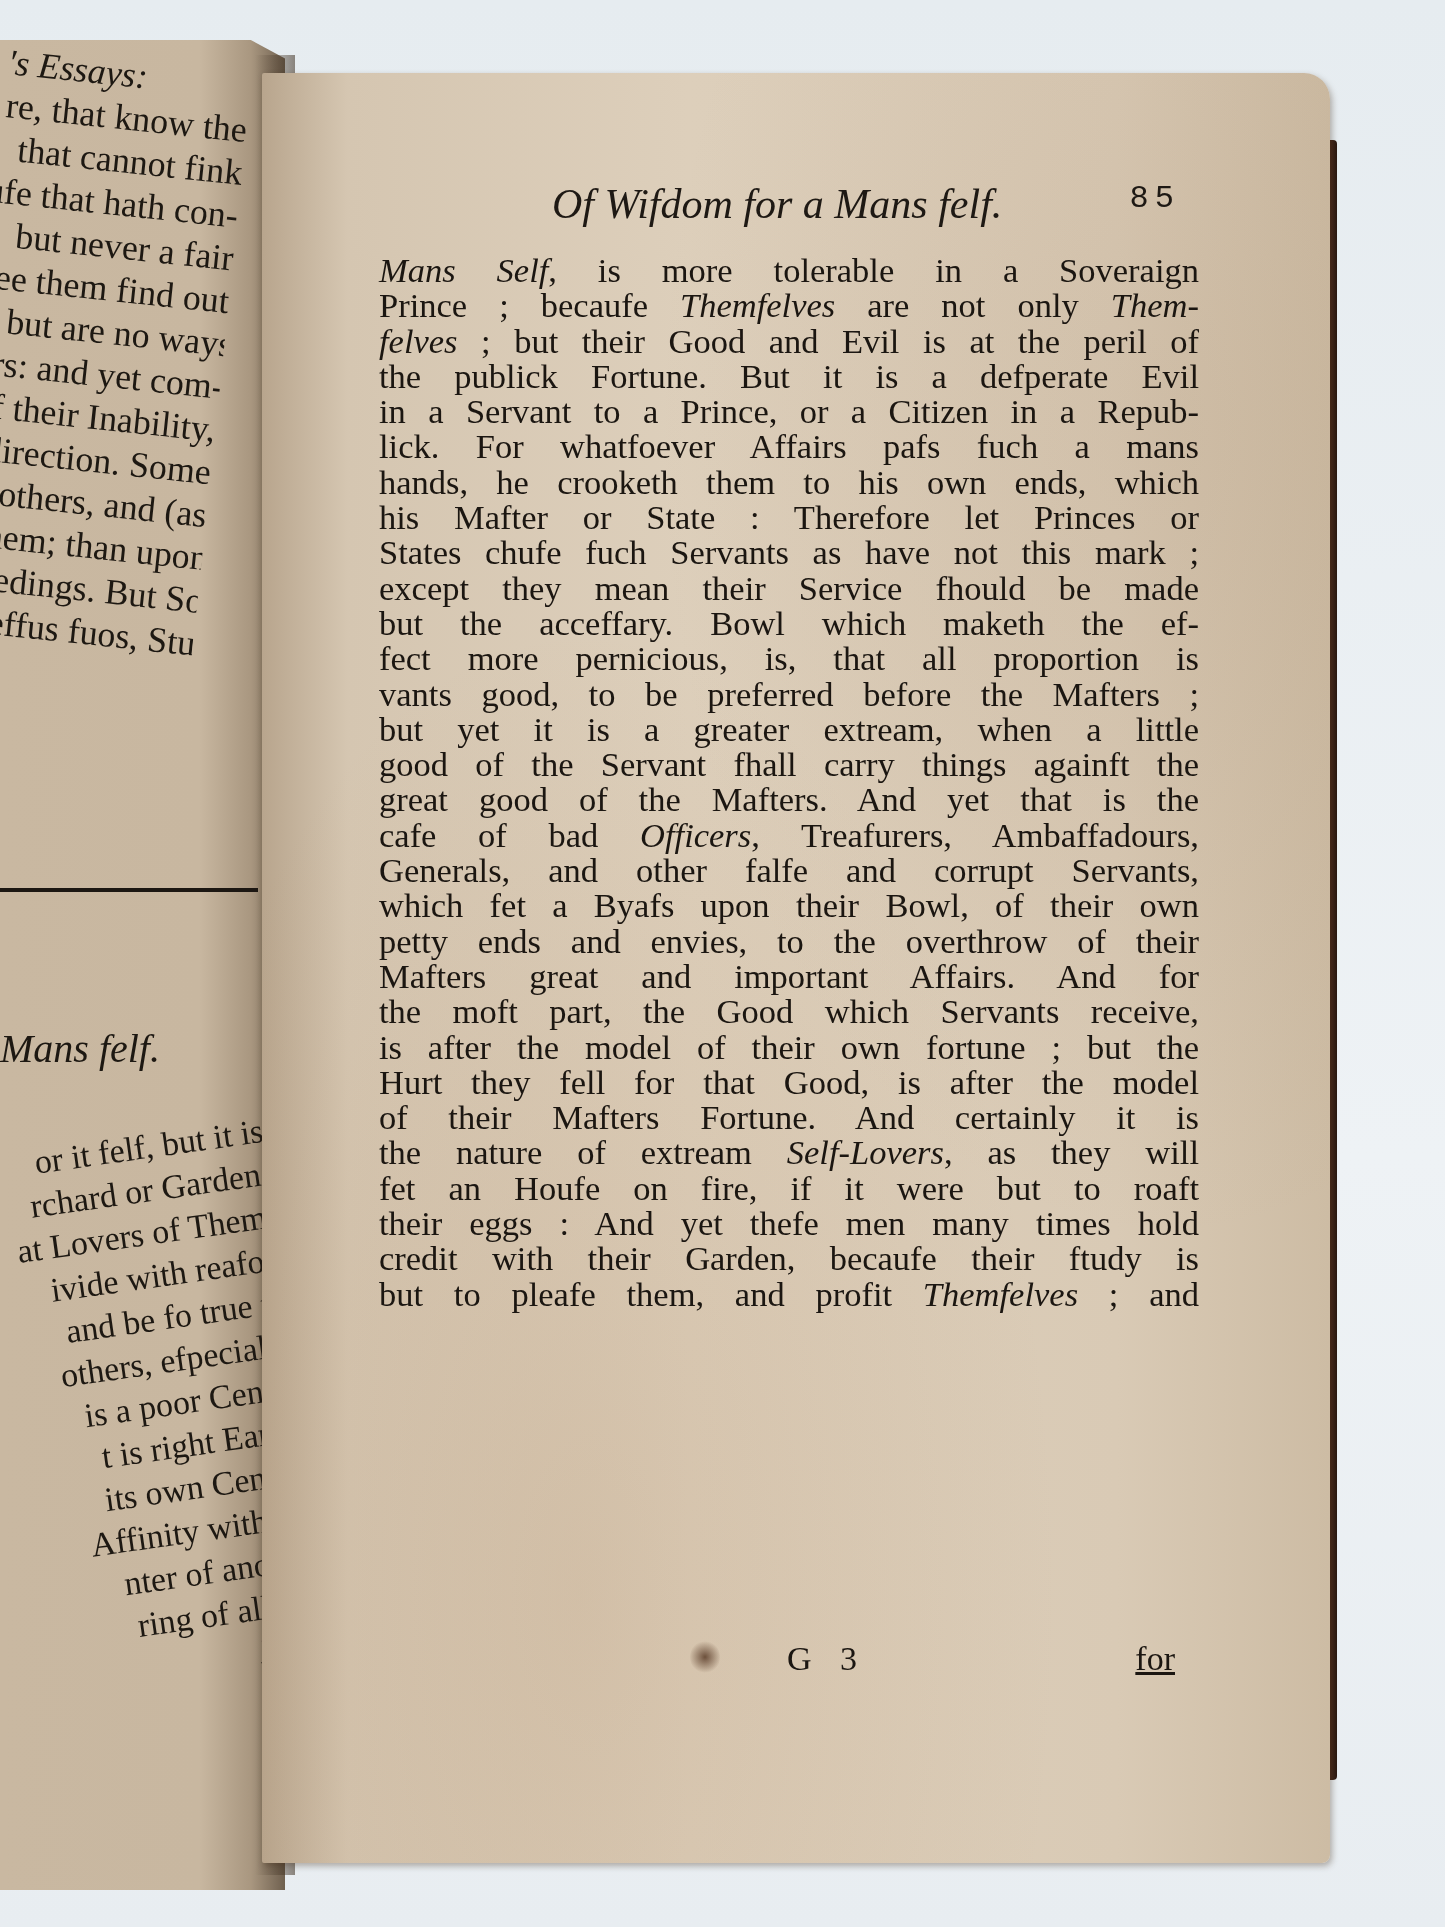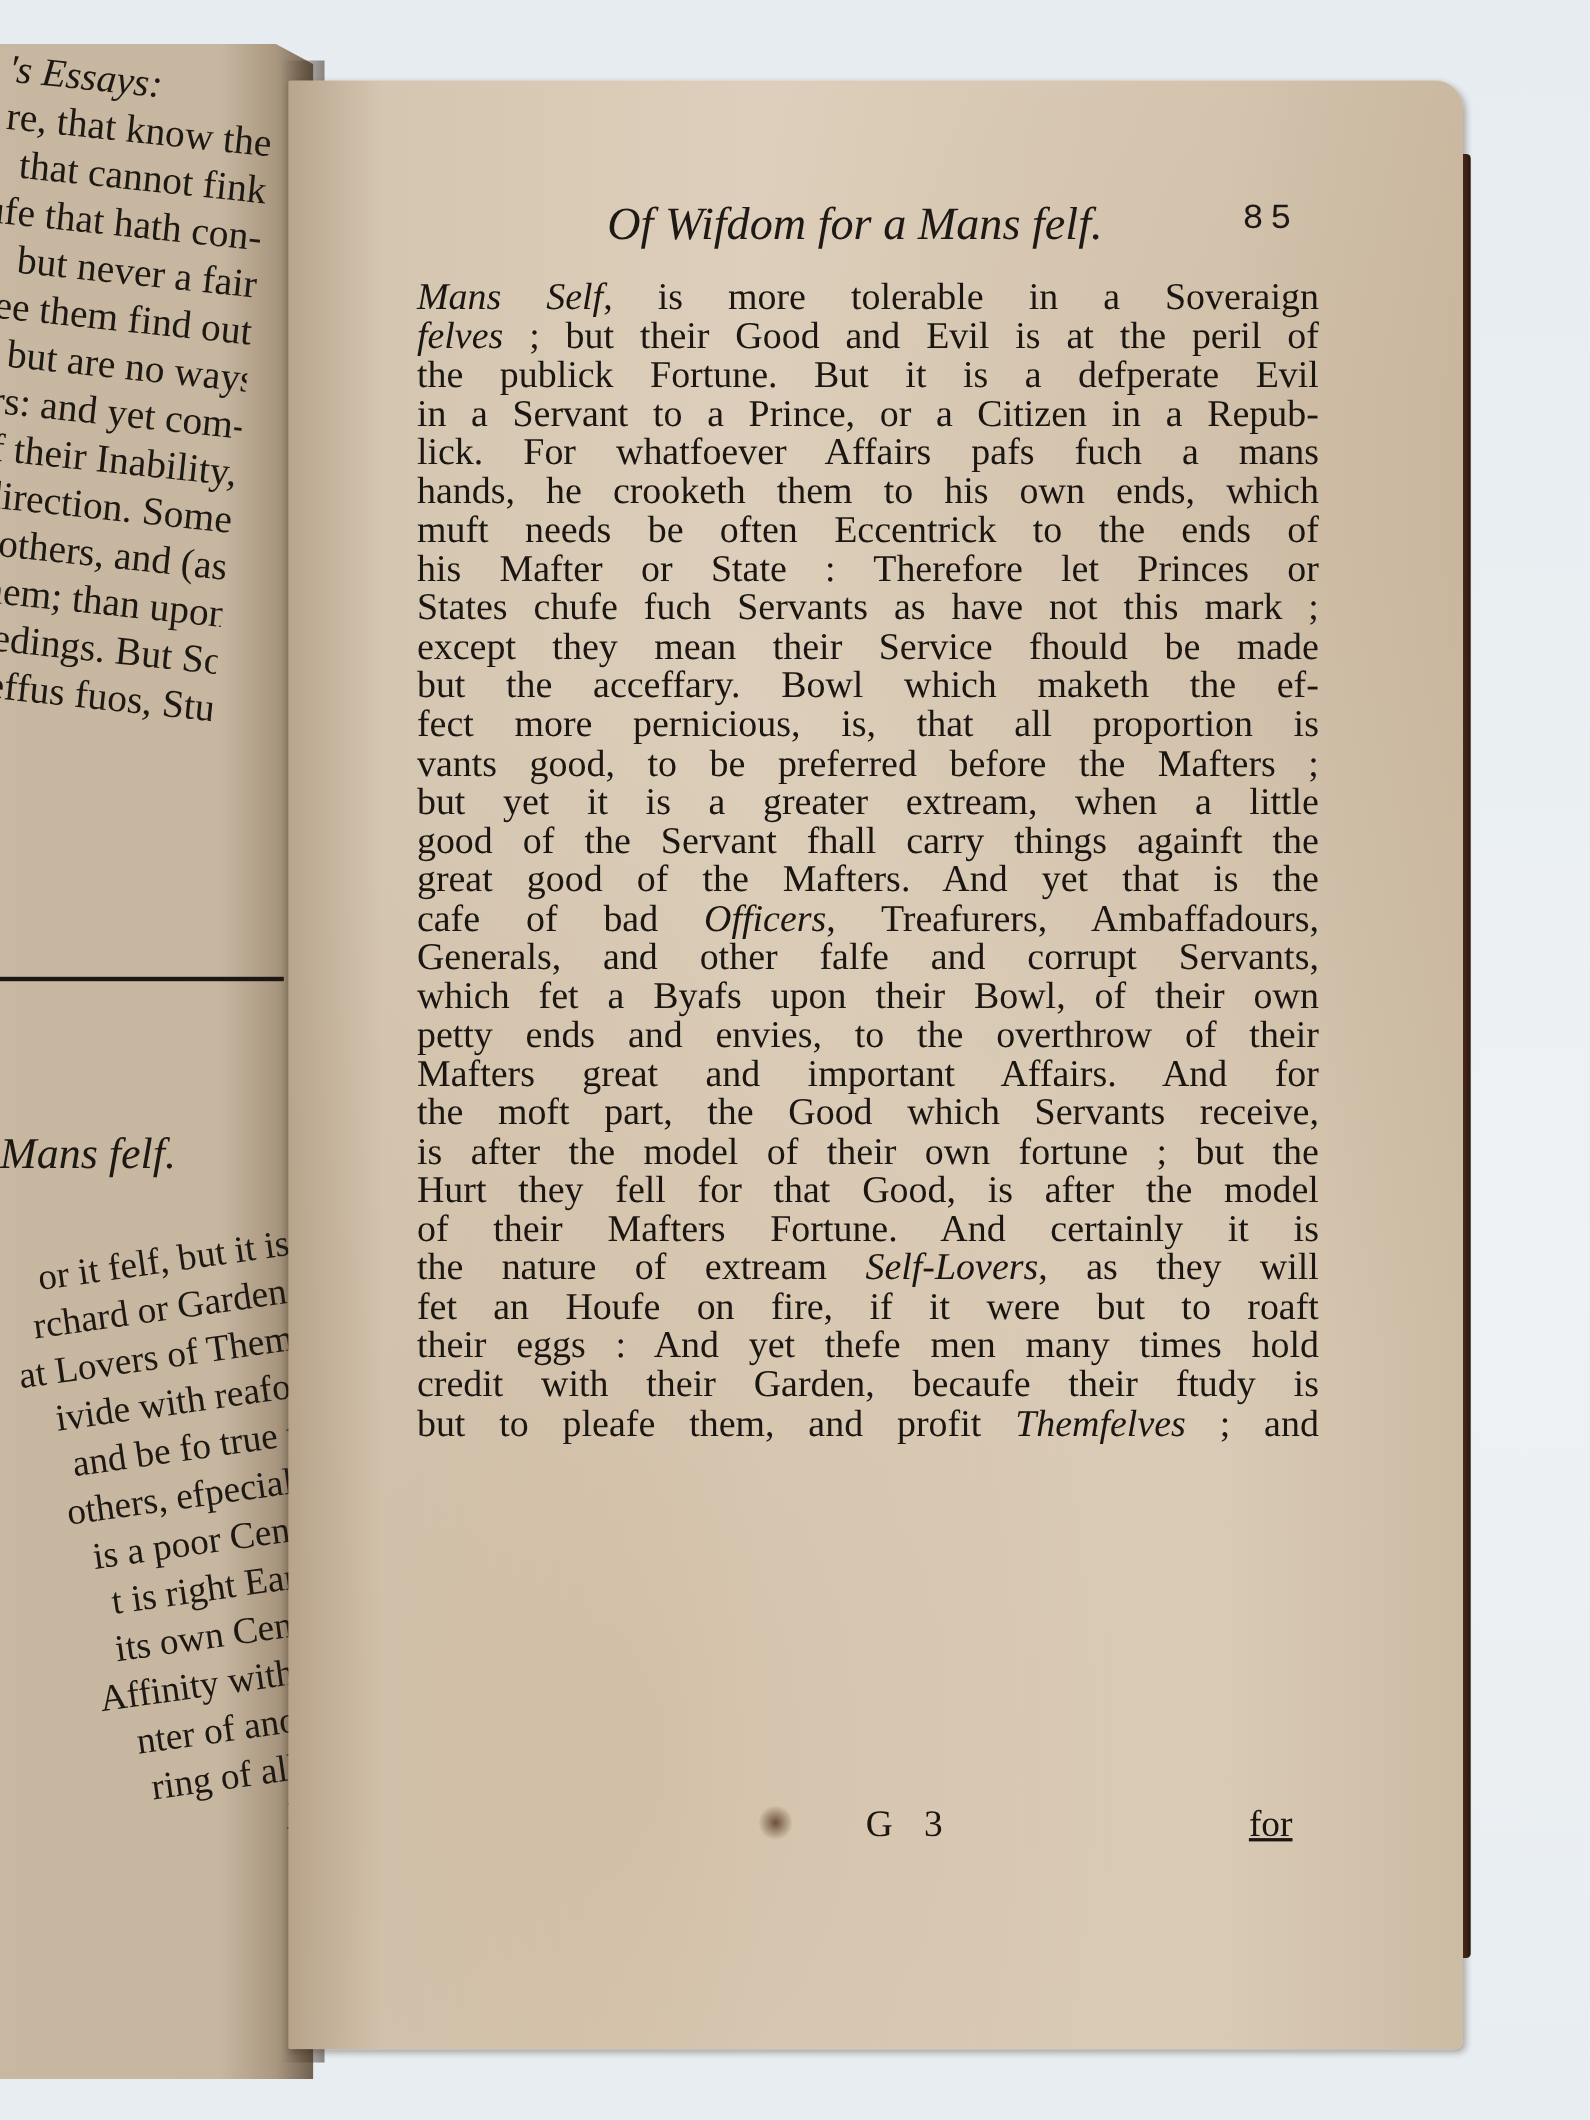--- a/index.html
+++ b/index.html
@@ -145,26 +145,26 @@
 <div class="right-page"></div>
 <div class="stain" style="left:690px; top:1640px; width:30px; height:34px;"></div>
 
 <div class="page-header">
   <span class="running-title">Of Wifdom for a Mans felf.</span>
   <span class="page-number">85</span>
 </div>
 
 <div class="body-text" id="body-lines">
     <span class="body-line"><i>Mans Self</i><span>, is more tolerable in a Soveraign</span></span>
+    <span class="body-line"><span>Prince ; becaufe </span><i>Themfelves</i><span> are not only </span><i>Them-</i></span>
     <span class="body-line"><i>felves</i><span> ; but their Good and Evil is at the peril of</span></span>
     <span class="body-line"><span>the publick Fortune.  But it is a defperate Evil</span></span>
     <span class="body-line"><span>in a Servant to a Prince, or a Citizen in a Repub-</span></span>
     <span class="body-line"><span>lick.  For whatfoever Affairs pafs fuch a mans</span></span>
     <span class="body-line"><span>hands, he crooketh them to his own ends, which</span></span>
-    <span class="body-line"><span>muft needs be often Eccentrick to the ends of</span></span>
     <span class="body-line"><span>his Mafter or State :  Therefore let Princes or</span></span>
     <span class="body-line"><span>States chufe fuch Servants as have not this mark ;</span></span>
     <span class="body-line"><span>except they mean their Service fhould be made</span></span>
     <span class="body-line"><span>but the acceffary.  Bowl which maketh the ef-</span></span>
     <span class="body-line"><span>fect more pernicious, is, that all proportion is</span></span>
     <span class="body-line"><span>vants good, to be preferred before the Mafters ;</span></span>
     <span class="body-line"><span>but yet it is a greater extream, when a little</span></span>
     <span class="body-line"><span>good of the Servant fhall carry things againft the</span></span>
     <span class="body-line"><span>great good of the Mafters.  And yet that is the</span></span>
     <span class="body-line"><span>cafe of bad </span><i>Officers</i><span>, Treafurers, Ambaffadours,</span></span>

